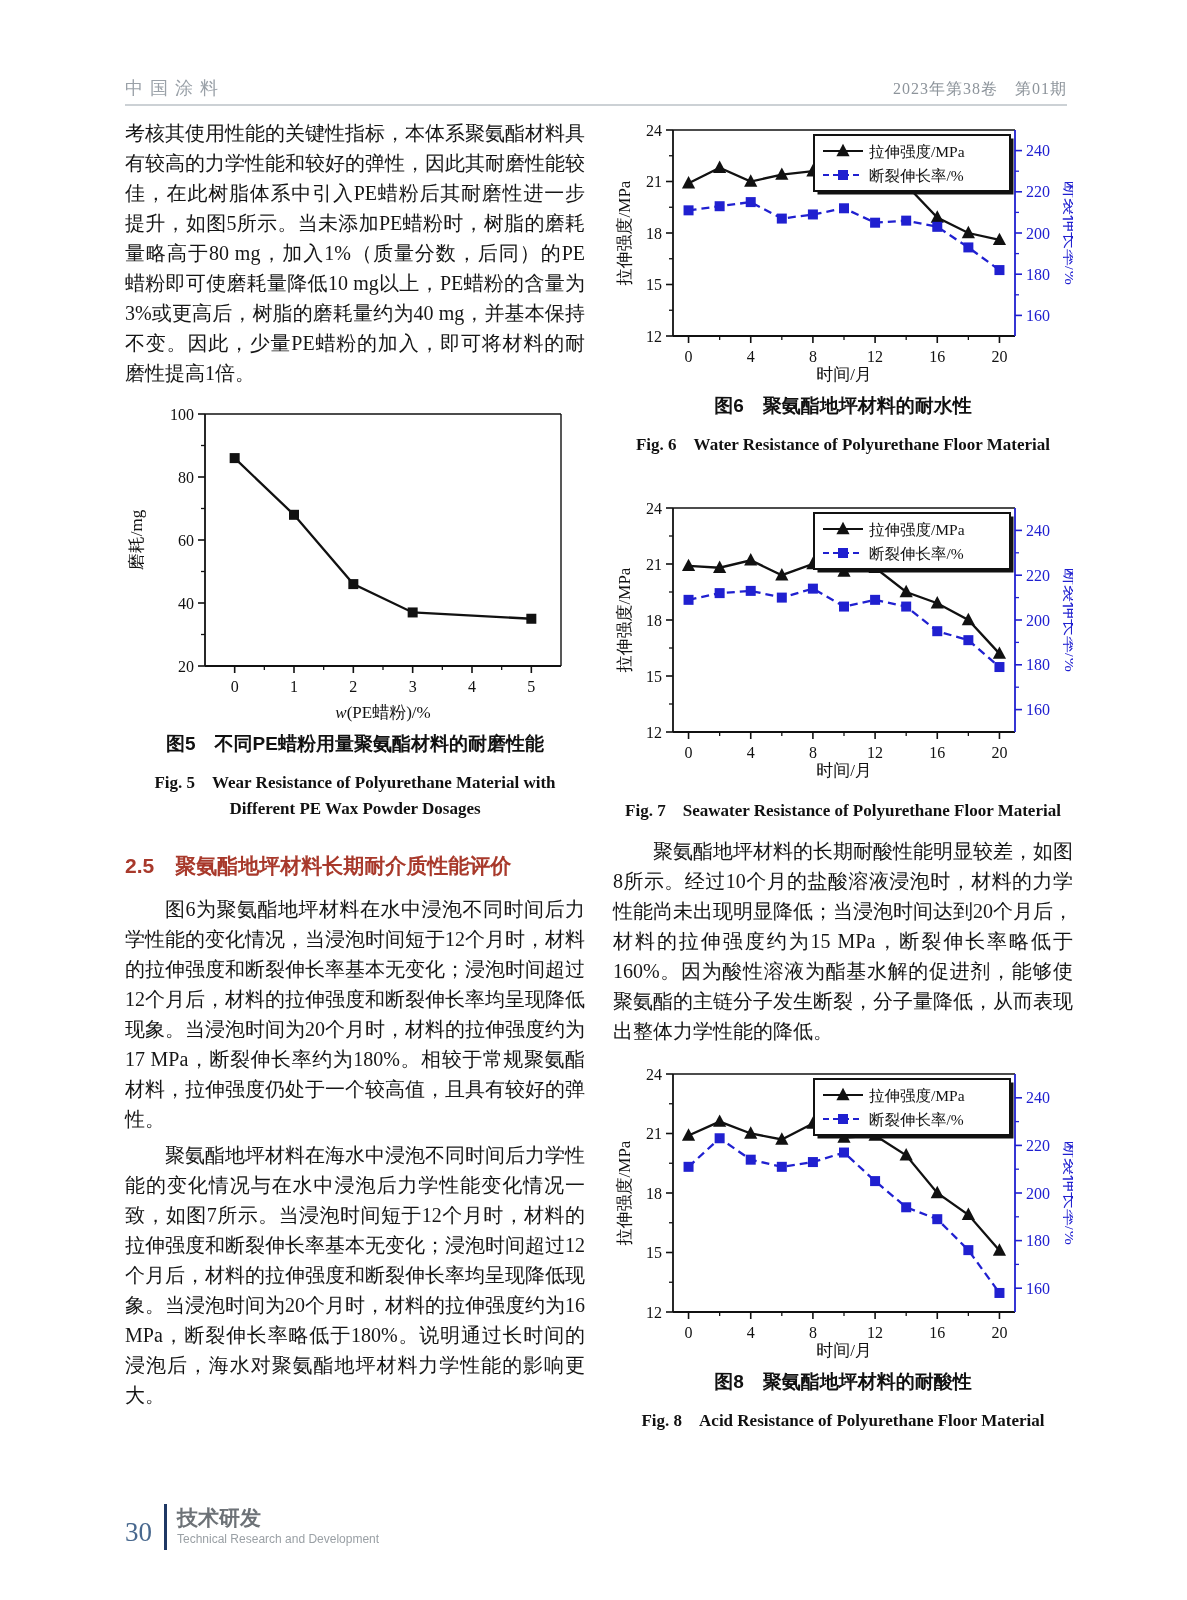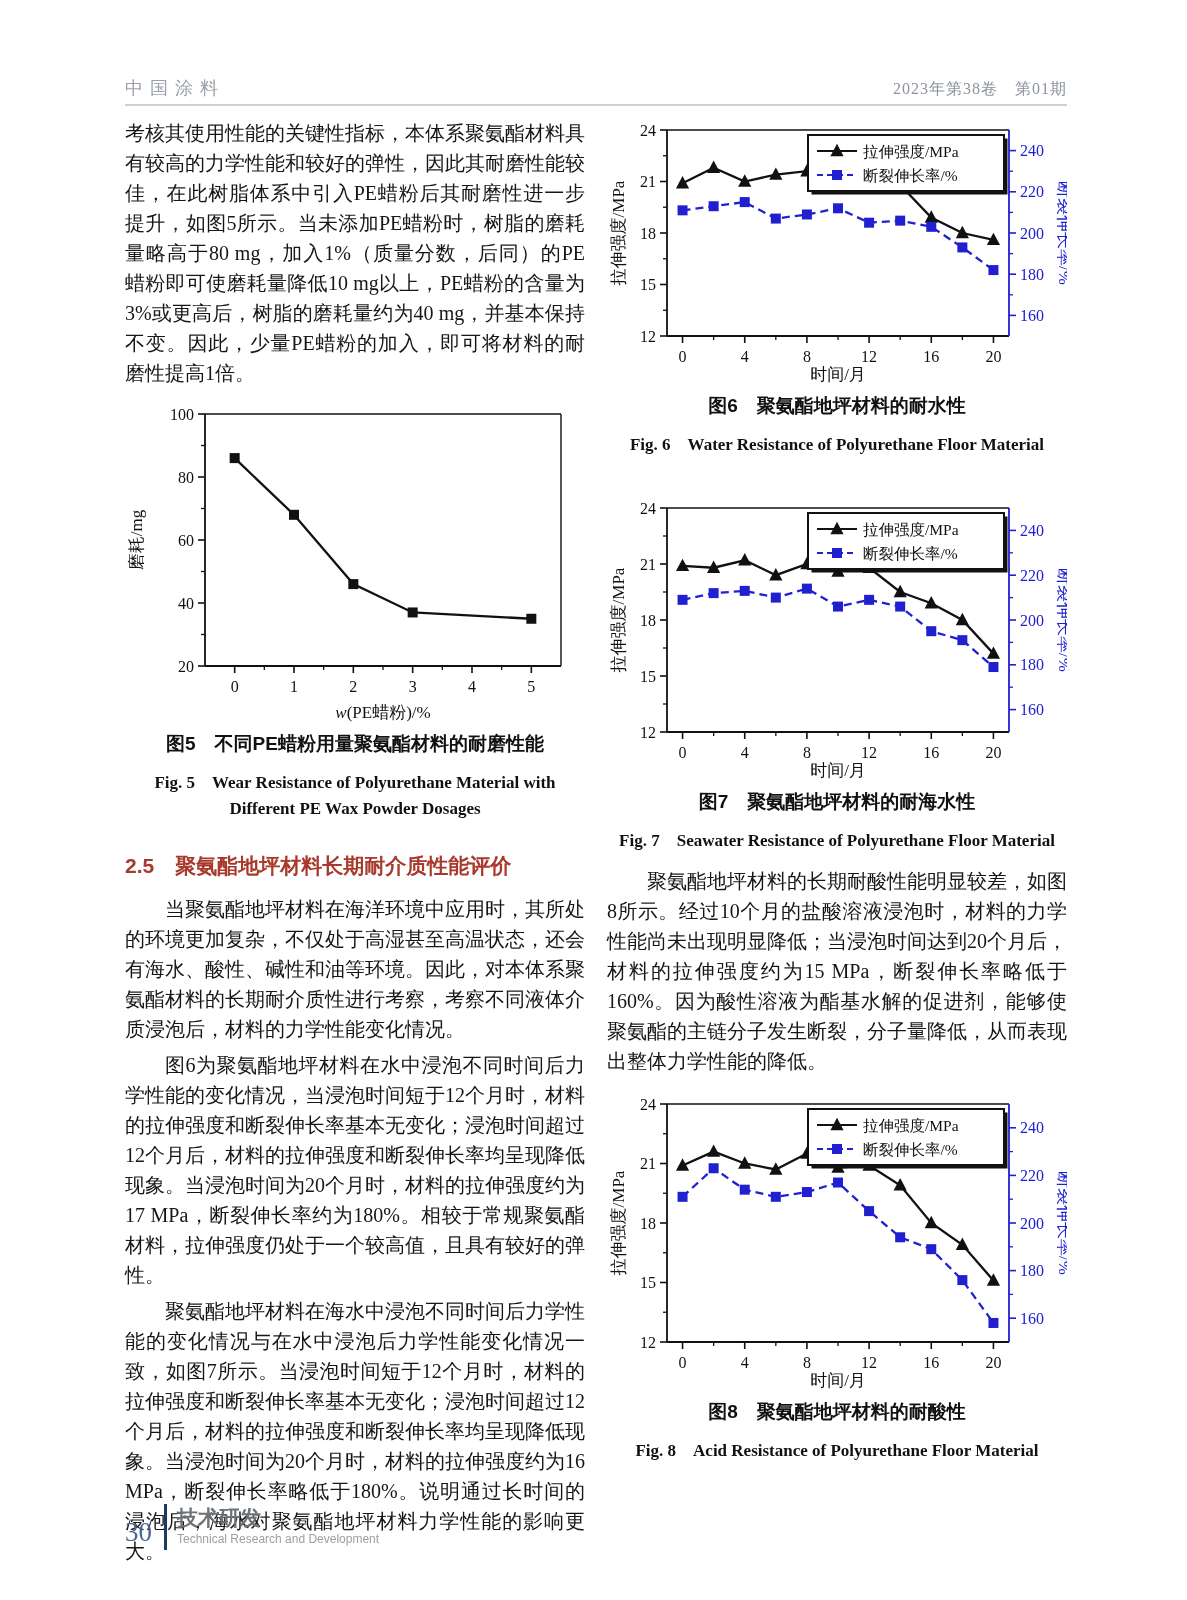--- a/index.html
+++ b/index.html
@@ -4,21 +4,21 @@
 <style>
   html,body{margin:0;padding:0;background:#ffffff;}
   .page{position:relative;width:1187px;height:1600px;background:#ffffff;overflow:hidden;
         font-family:"Liberation Serif","DejaVu Serif",serif;color:#161616;}
   
   .hdr{position:absolute;left:125px;right:120px;top:76px;display:flex;justify-content:space-between;align-items:flex-end;}
   .hdr .journal{font-family:"Liberation Sans","DejaVu Sans",sans-serif;font-size:18px;color:#9aa1a8;letter-spacing:7px;}
   .hdr .issue{font-family:Liberation Serif, serif;font-size:16px;color:#8d949b;letter-spacing:1px;}
   .hdr-rule{position:absolute;left:125px;right:120px;top:104px;border-bottom:2px solid #ccd1d5;}
   
-  .cols{position:absolute;left:125px;top:118px;width:942px;display:flex;gap:22px;}
+  .cols{position:absolute;left:125px;top:118px;width:942px;display:flex;gap:28px;}
   .col{width:460px;}
   p.body{font-size:20px;line-height:30px;text-align:justify;margin:0 0 6px 0;}
   p.indent{text-indent:2em;}
   h3.sec{font-family:"Liberation Sans","DejaVu Sans",sans-serif;font-size:21px;font-weight:bold;
          color:#a8392b;margin:30px 0 14px 0;}
   figure{margin:0;padding:0;text-align:center;}
   .figwrap{margin:10px 0 6px 0;}
   .cap-cn{font-family:"Liberation Sans","DejaVu Sans",sans-serif;font-size:19px;font-weight:bold;
           color:#111;margin:2px auto 0 auto;line-height:28px;}
   .cap-en{font-family:"Liberation Serif","DejaVu Serif",serif;font-size:17px;font-weight:bold;
@@ -96,21 +96,20 @@
               <rect x="401.3333333333333" y="215.75" width="10" height="10" fill="#111111"></rect>
             </g>
           </svg>
         <figcaption>
           <div class="cap-cn">图5　不同PE蜡粉用量聚氨酯材料的耐磨性能</div>
           <div class="cap-en w420">Fig. 5  Wear Resistance of Polyurethane Material with Different PE Wax Powder Dosages</div>
         </figcaption>
       </figure>
 
       <h3 class="sec">2.5　聚氨酯地坪材料长期耐介质性能评价</h3>
-      <p class="body indent">当聚氨酯地坪材料在海洋环境中应用时，其所处的环境更加复杂，不仅处于高湿甚至高温状态，还会有海水、酸性、碱性和油等环境。因此，对本体系聚氨酯材料的长期耐介质性进行考察，考察不同液体介质浸泡后，材料的力学性能变化情况。</p>
       <p class="body indent">图6为聚氨酯地坪材料在水中浸泡不同时间后力学性能的变化情况，当浸泡时间短于12个月时，材料的拉伸强度和断裂伸长率基本无变化；浸泡时间超过12个月后，材料的拉伸强度和断裂伸长率均呈现降低现象。当浸泡时间为20个月时，材料的拉伸强度约为17 MPa，断裂伸长率约为180%。相较于常规聚氨酯材料，拉伸强度仍处于一个较高值，且具有较好的弹性。</p>
       <p class="body indent">聚氨酯地坪材料在海水中浸泡不同时间后力学性能的变化情况与在水中浸泡后力学性能变化情况一致，如图7所示。当浸泡时间短于12个月时，材料的拉伸强度和断裂伸长率基本无变化；浸泡时间超过12个月后，材料的拉伸强度和断裂伸长率均呈现降低现象。当浸泡时间为20个月时，材料的拉伸强度约为16 MPa，断裂伸长率略低于180%。说明通过长时间的浸泡后，海水对聚氨酯地坪材料力学性能的影响更大。</p>
     </div>
 
     <div class="col">
       <figure class="figwrap" style="margin-top:0;">
         <svg id="svg-fig6" class="chart" width="460" height="272" viewBox="0 0 460 272">
             <g font-family="&quot;Liberation Serif&quot;,&quot;DejaVu Serif&quot;,serif">
               <line x1="60" y1="12" x2="60" y2="218" stroke="#111" stroke-width="1.8"></line>
               <line x1="60" y1="218" x2="402" y2="218" stroke="#111" stroke-width="1.8"></line>
@@ -287,21 +286,20 @@
               <rect x="201" y="17" width="196" height="56" fill="#fff" stroke="#111" stroke-width="2"></rect>
               <line x1="210" y1="33" x2="250" y2="33" stroke="#111111" stroke-width="2.2"></line>
               <path d="M 230 25.8 L 236.6 38.2 L 223.4 38.2 Z" fill="#111111"></path>
               <text x="256" y="38.5" font-size="15.5" fill="#111">拉伸强度/MPa</text>
               <line x1="210" y1="57" x2="250" y2="57" stroke="#2020d0" stroke-width="2.2" stroke-dasharray="6,4"></line>
               <rect x="225" y="52" width="10" height="10" fill="#2020d0"></rect>
               <text x="256" y="62.5" font-size="15.5" fill="#111">断裂伸长率/%</text>
             </g>
           </svg>
         <figcaption>
-          <div class="cap-cn">图7　聚氨酯地坪材料的耐海水性</div>
           <div class="cap-en w430">Fig. 7  Seawater Resistance of Polyurethane Floor Material</div>
         </figcaption>
       </figure>
 
       <p class="body indent" style="">聚氨酯地坪材料的长期耐酸性能明显较差，如图8所示。经过10个月的盐酸溶液浸泡时，材料的力学性能尚未出现明显降低；当浸泡时间达到20个月后，材料的拉伸强度约为15 MPa，断裂伸长率略低于160%。因为酸性溶液为酯基水解的促进剂，能够使聚氨酯的主链分子发生断裂，分子量降低，从而表现出整体力学性能的降低。</p>
 
       <figure class="figwrap" style="margin-top:14px;">
         <svg id="svg-fig8" class="chart" width="460" height="306" viewBox="0 0 460 306">
             <g font-family="&quot;Liberation Serif&quot;,&quot;DejaVu Serif&quot;,serif">
               <line x1="60" y1="14" x2="60" y2="252" stroke="#111" stroke-width="1.8"></line>

